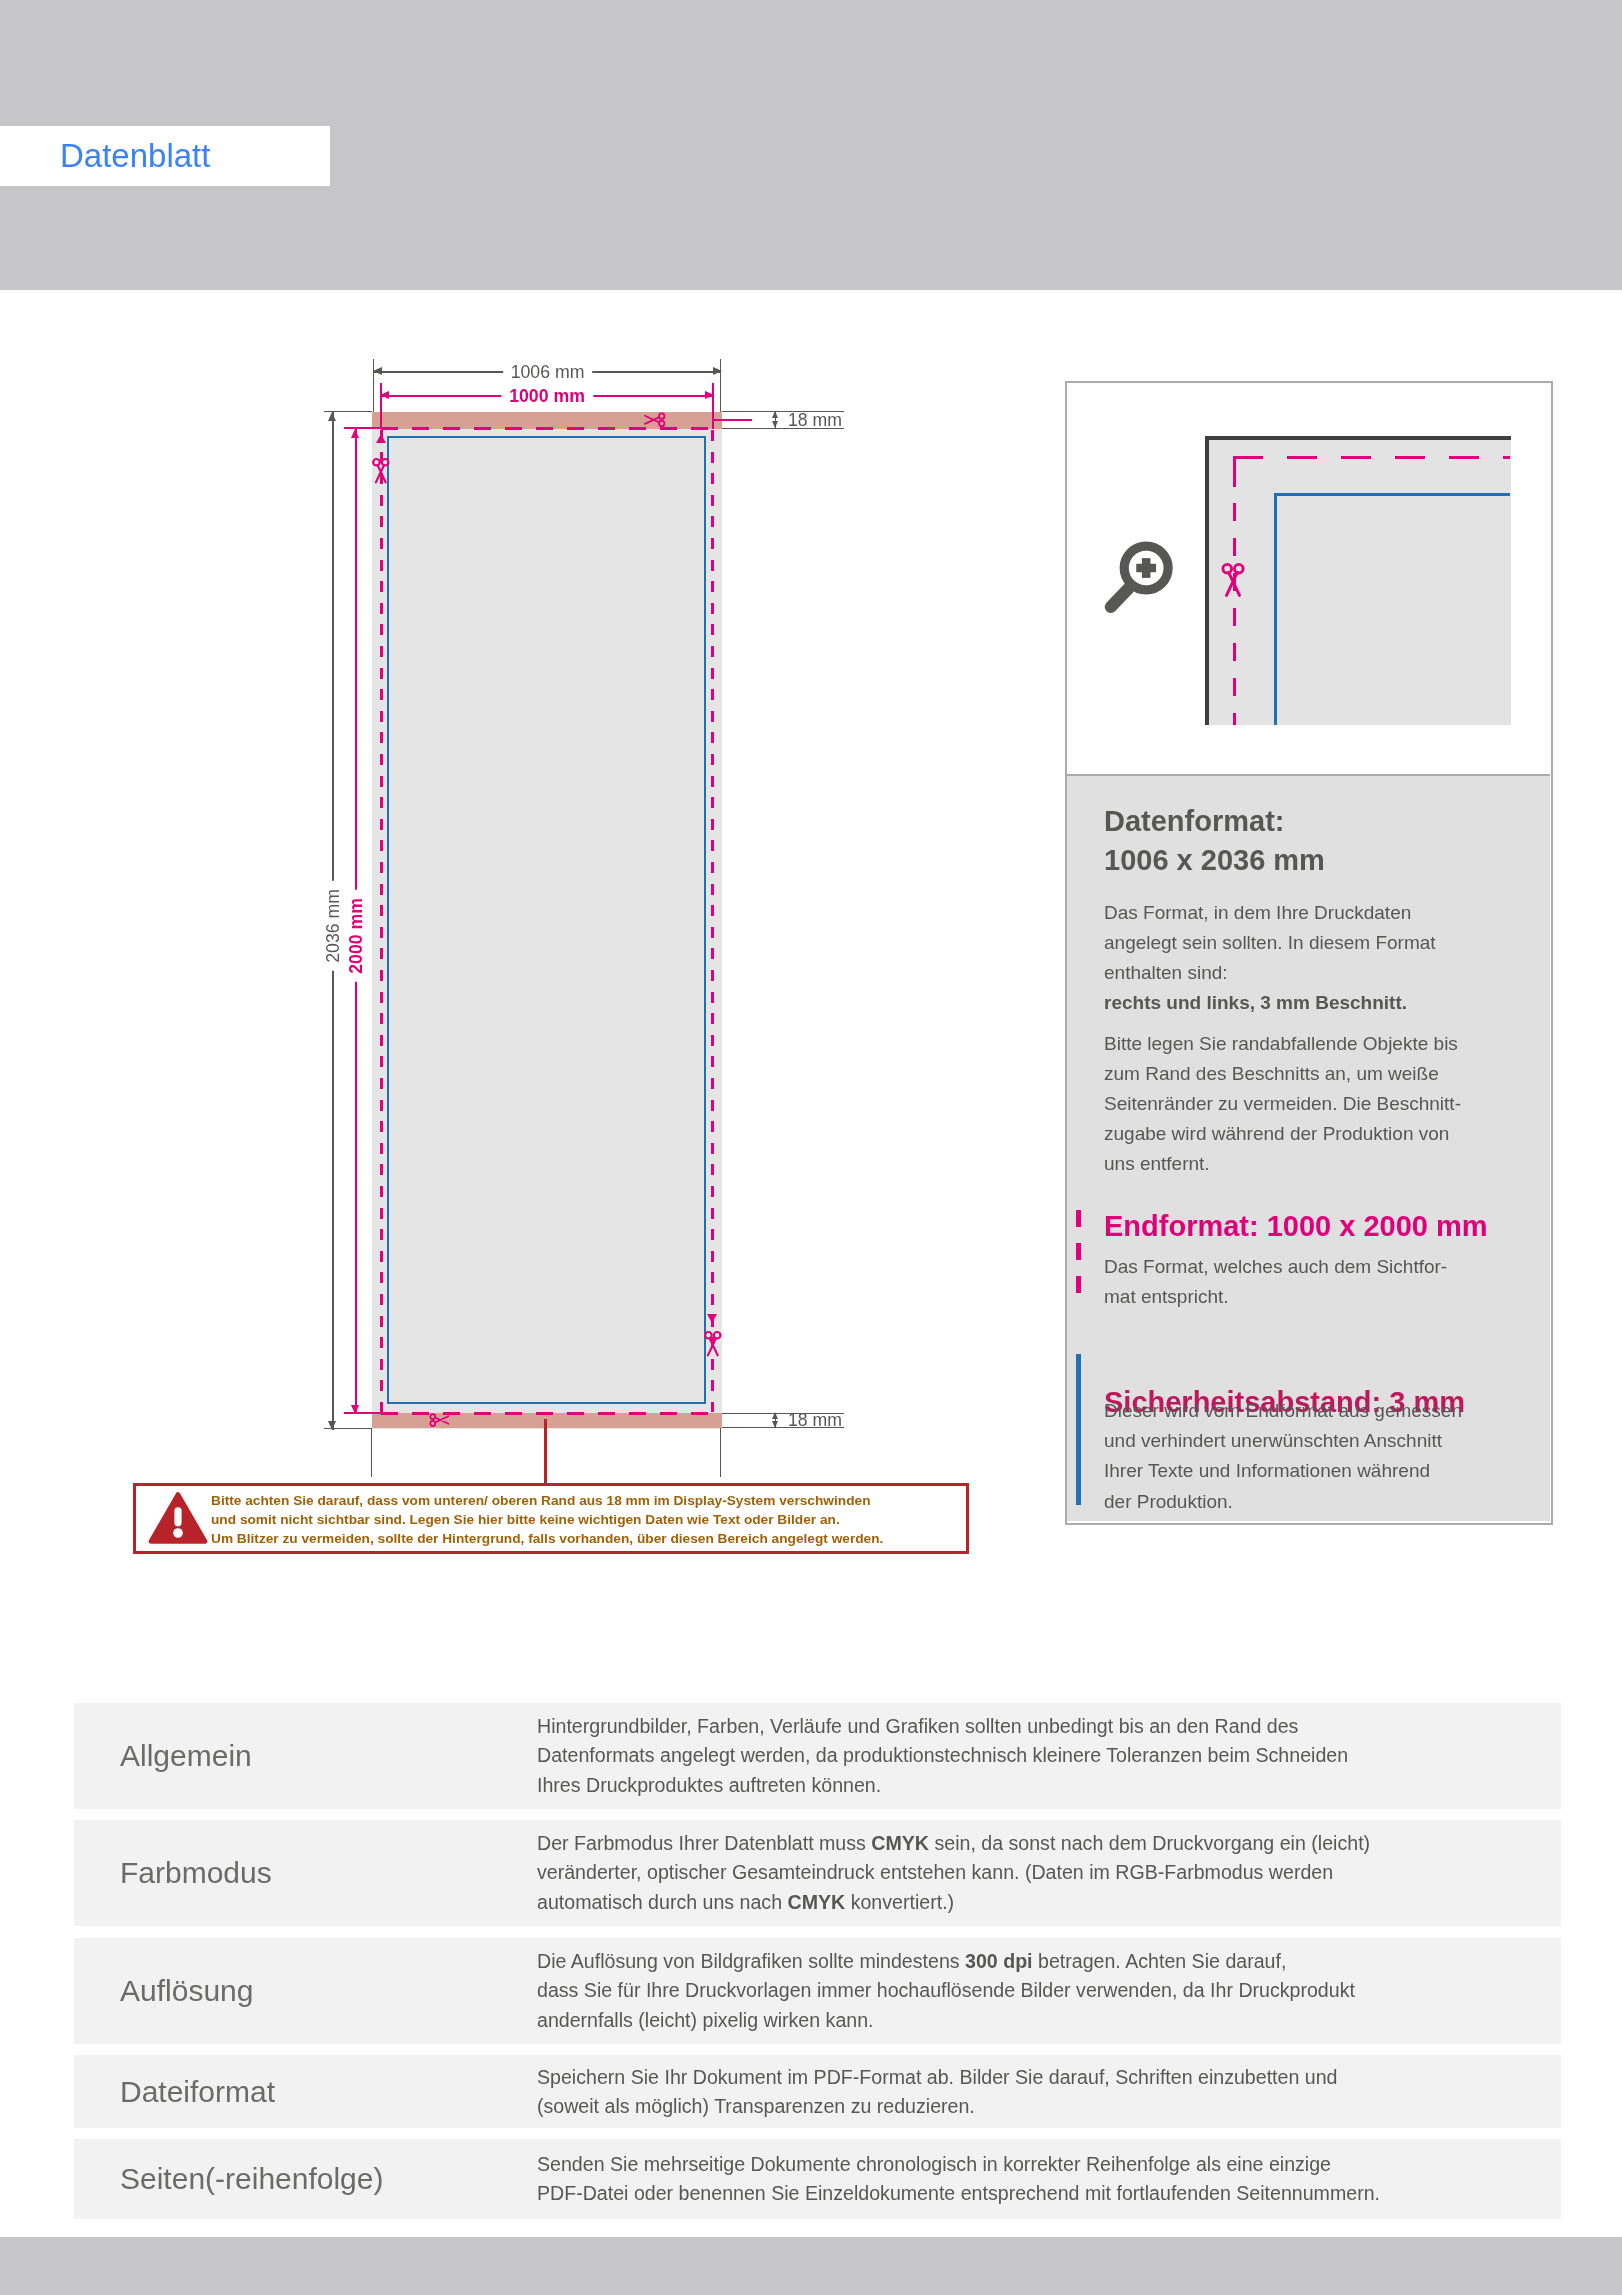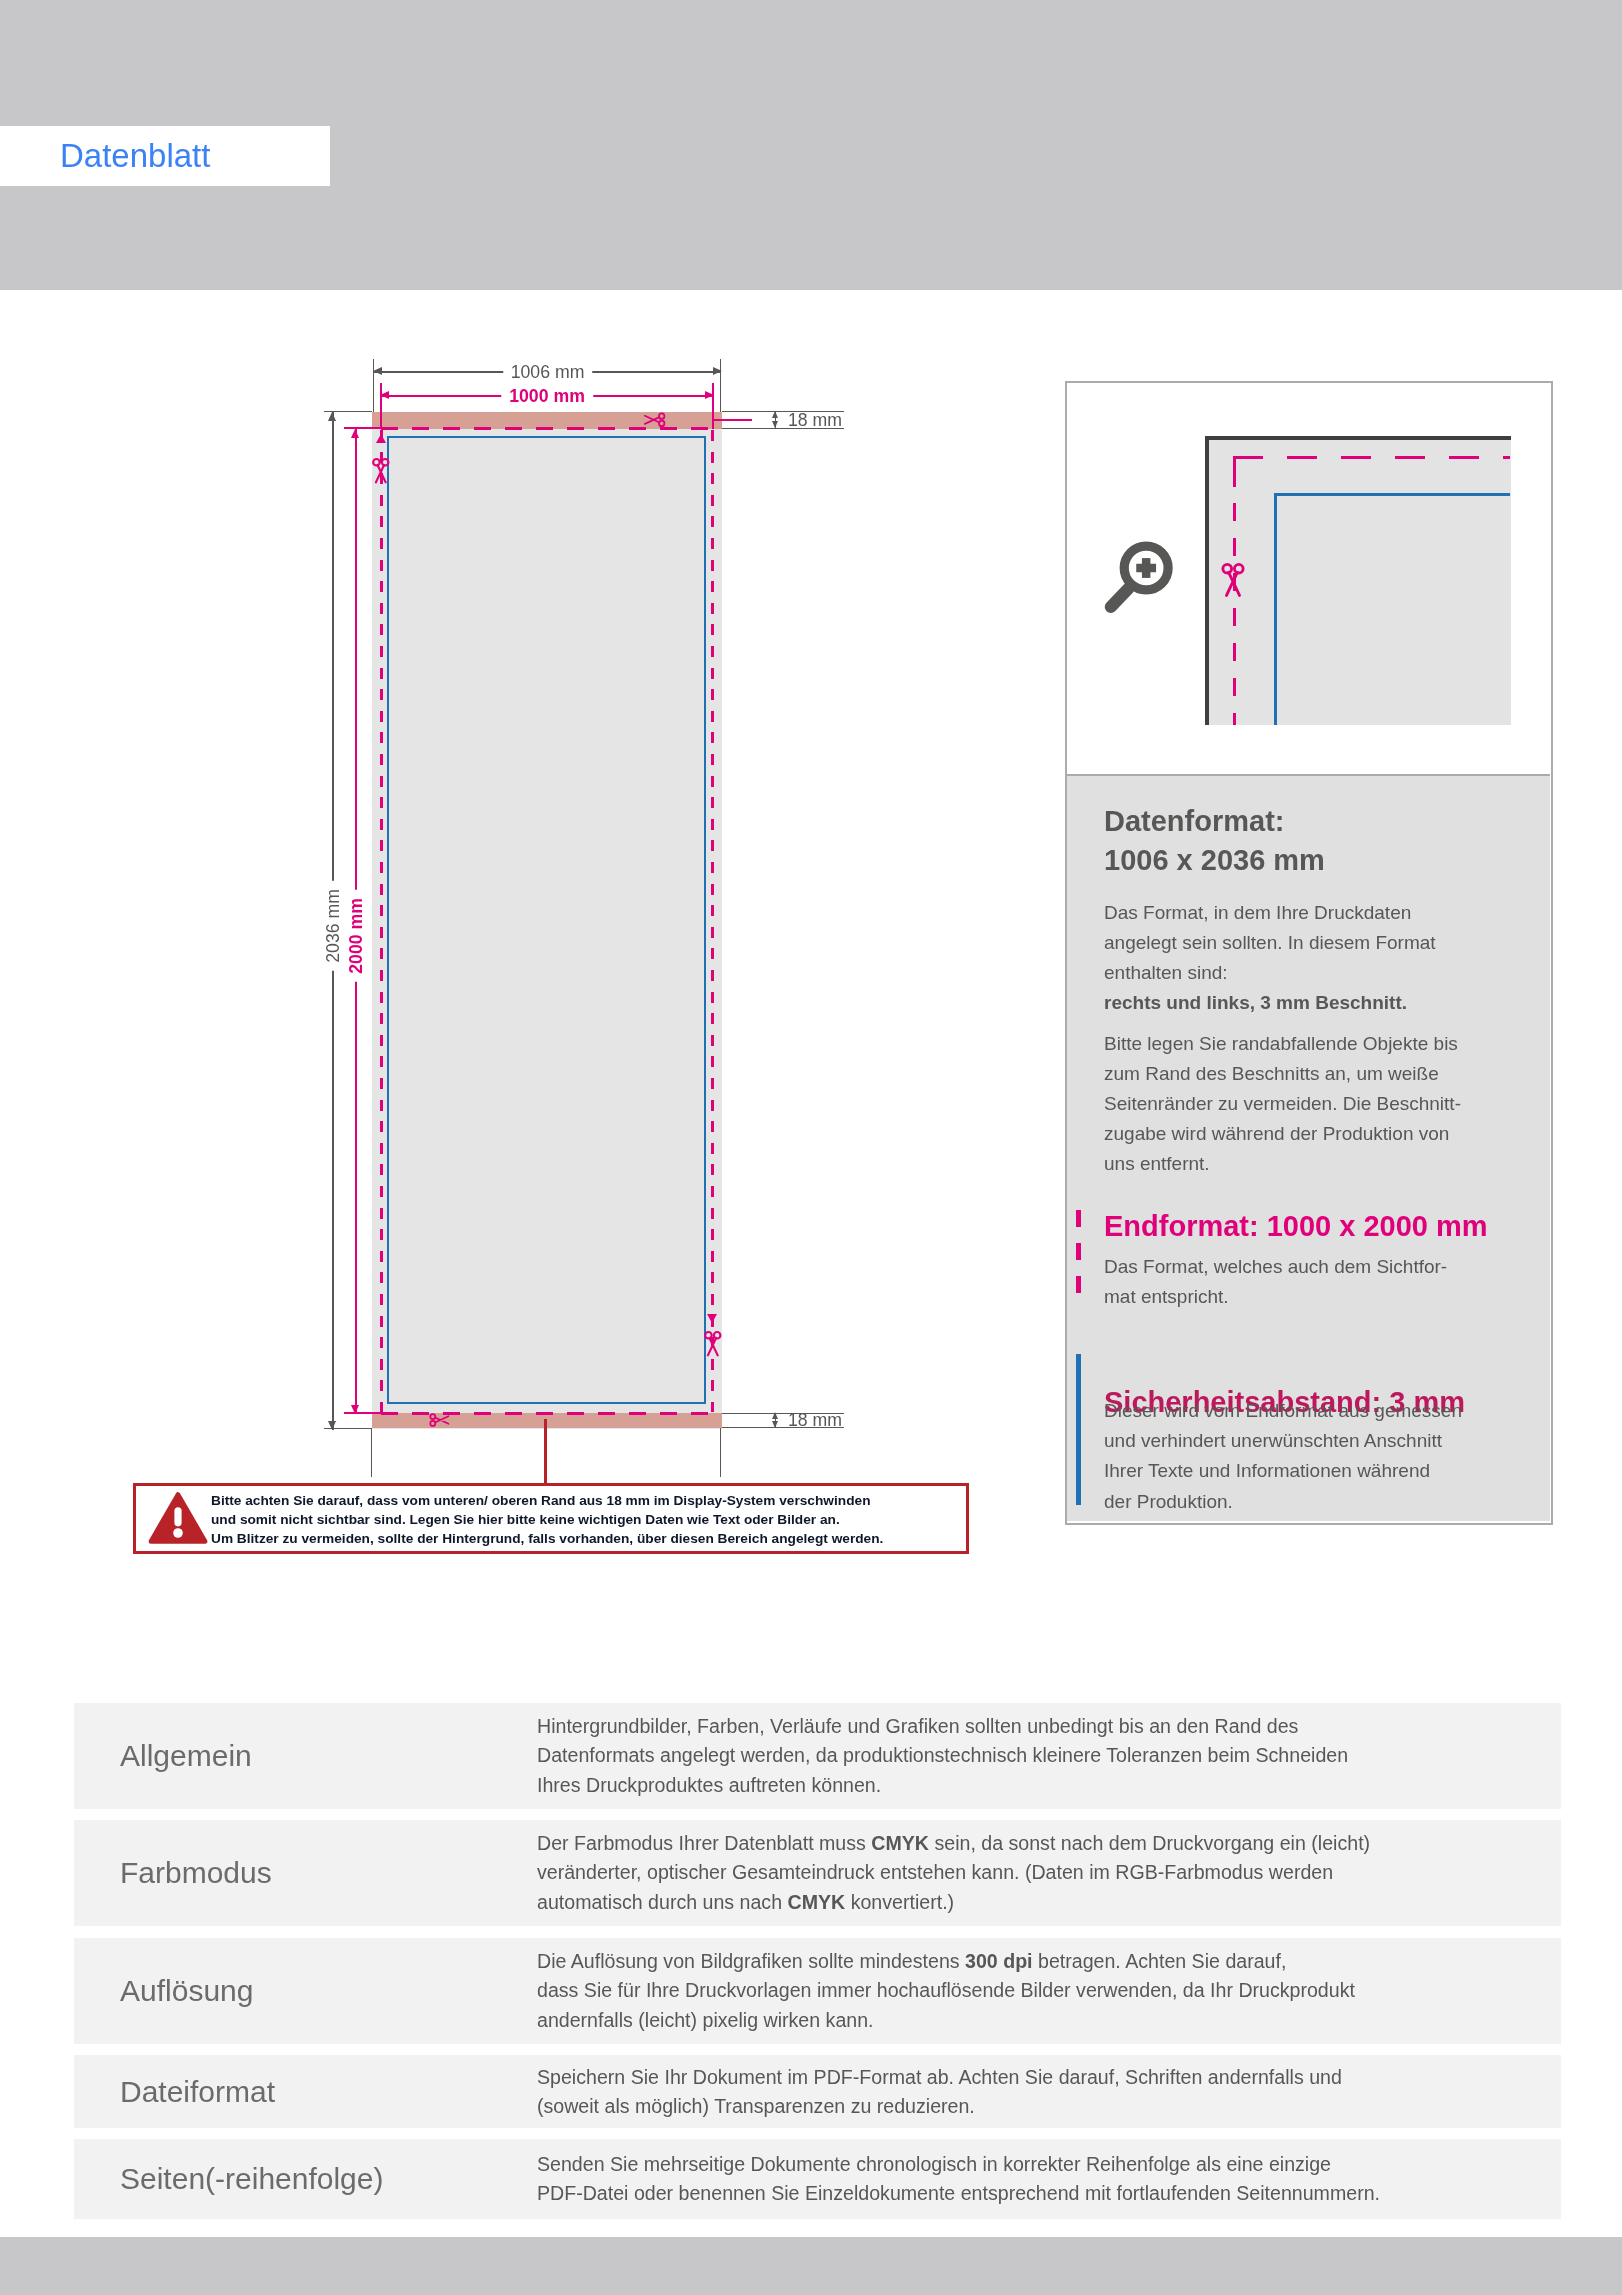--- a/index.html
+++ b/index.html
@@ -47,21 +47,21 @@
   .dash-v{position:absolute;background:repeating-linear-gradient(180deg,#e0007a 0 11px,transparent 11px 21.6px);}
   .tri-up{position:absolute;width:0;height:0;border-left:5.2px solid transparent;
       border-right:5.2px solid transparent;border-bottom:9.2px solid #e0007a;}
   .tri-down{position:absolute;width:0;height:0;border-left:5.2px solid transparent;
       border-right:5.2px solid transparent;border-top:9.2px solid #e0007a;}
 
   
   .warning{position:absolute;left:133px;top:1483px;width:836px;height:71px;background:#ffffff;
       border:3.9px solid #b8232a;box-sizing:border-box;}
   .warning-text{position:absolute;left:75px;top:4.6px;font-size:13.7px;font-weight:bold;
-      line-height:19px;color:#0f172a;white-space:nowrap;}
+      line-height:19px;color:#a16207;white-space:nowrap;}
 
   
   .card{position:absolute;left:1065px;top:381px;width:488px;height:1144px;background:#ffffff;
       border:2.6px solid #a9abae;box-sizing:border-box;}
   .card-info{position:absolute;left:0;top:391px;width:483px;height:747px;background:#e0e0e0;
       border-top:2.6px solid #a9abae;box-sizing:border-box;}
   .info-title{position:absolute;left:37px;font-size:29px;font-weight:bold;color:#575756;white-space:nowrap;}
   .info-line{position:absolute;left:37px;font-size:19px;color:#575756;white-space:nowrap;}
   .bold-line{font-weight:bold;}
   .ef-marker{position:absolute;left:9.2px;width:4.6px;
@@ -268,21 +268,21 @@
     <div class="tip-body">
       <div class="tip-line"><span>Die Auflösung von Bildgrafiken sollte mindestens </span><span class="b">300 dpi</span><span> betragen. Achten Sie darauf,</span></div>
       <div class="tip-line"><span>dass Sie für Ihre Druckvorlagen immer hochauflösende Bilder verwenden, da Ihr Druckprodukt</span></div>
       <div class="tip-line"><span>andernfalls (leicht) pixelig wirken kann.</span></div>
     </div>
   </div>
 
   <div class="tip-row" style="top:2055px;height:73px;">
     <div class="tip-label">Dateiformat</div>
     <div class="tip-body">
-      <div class="tip-line"><span>Speichern Sie Ihr Dokument im PDF-Format ab. Achten Sie darauf, Schriften andernfalls und</span></div>
+      <div class="tip-line"><span>Speichern Sie Ihr Dokument im PDF-Format ab. Bilder Sie darauf, Schriften einzubetten und</span></div>
       <div class="tip-line"><span>(soweit als möglich) Transparenzen zu reduzieren.</span></div>
     </div>
   </div>
 
   <div class="tip-row" style="top:2139px;height:80px;">
     <div class="tip-label">Seiten(-reihenfolge)</div>
     <div class="tip-body">
       <div class="tip-line"><span>Senden Sie mehrseitige Dokumente chronologisch in korrekter Reihenfolge als eine einzige</span></div>
       <div class="tip-line"><span>PDF-Datei oder benennen Sie Einzeldokumente entsprechend mit fortlaufenden Seitennummern.</span></div>
     </div>

